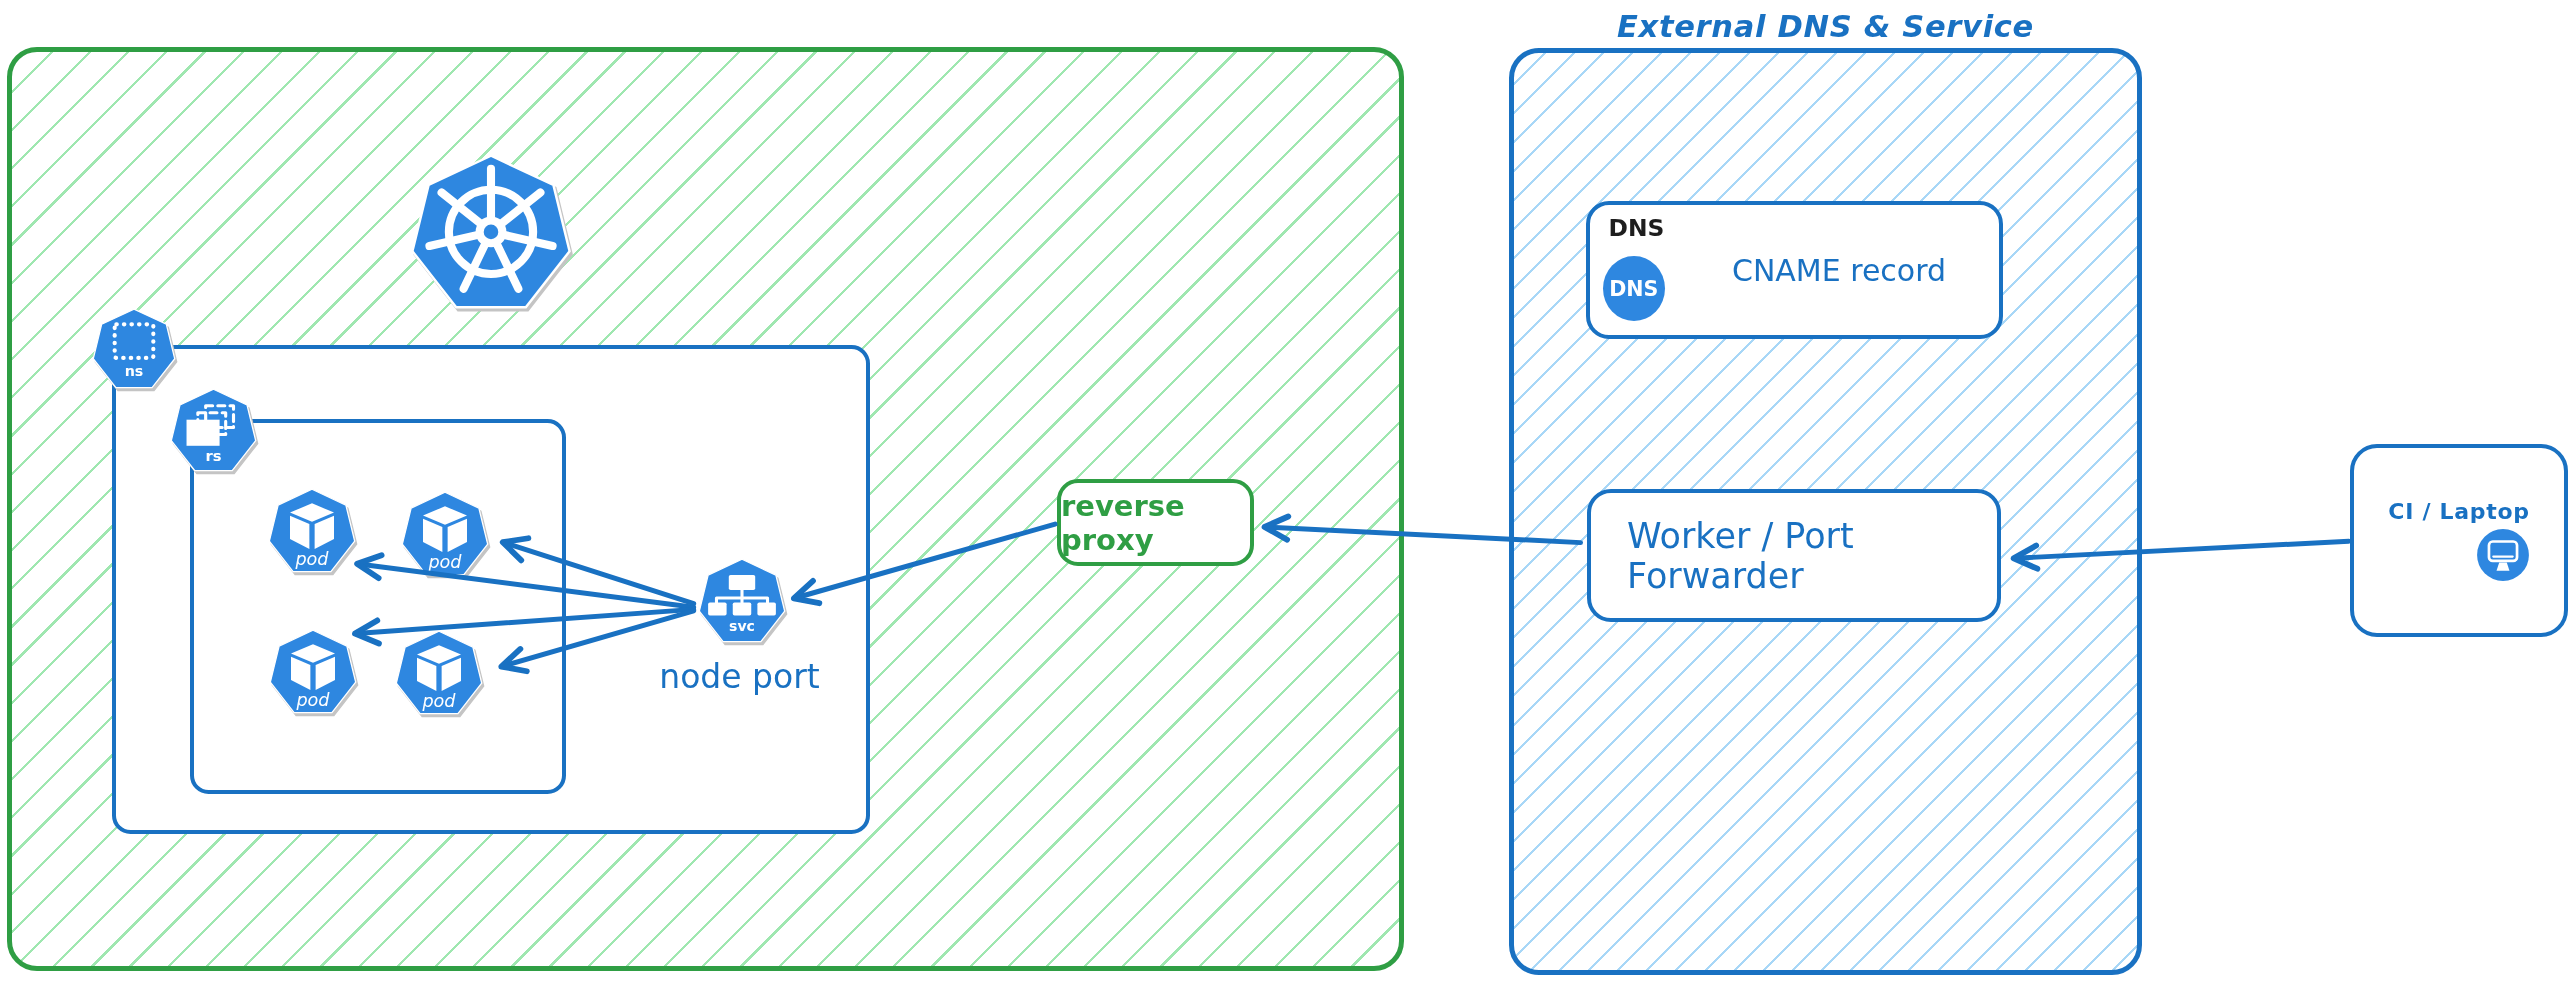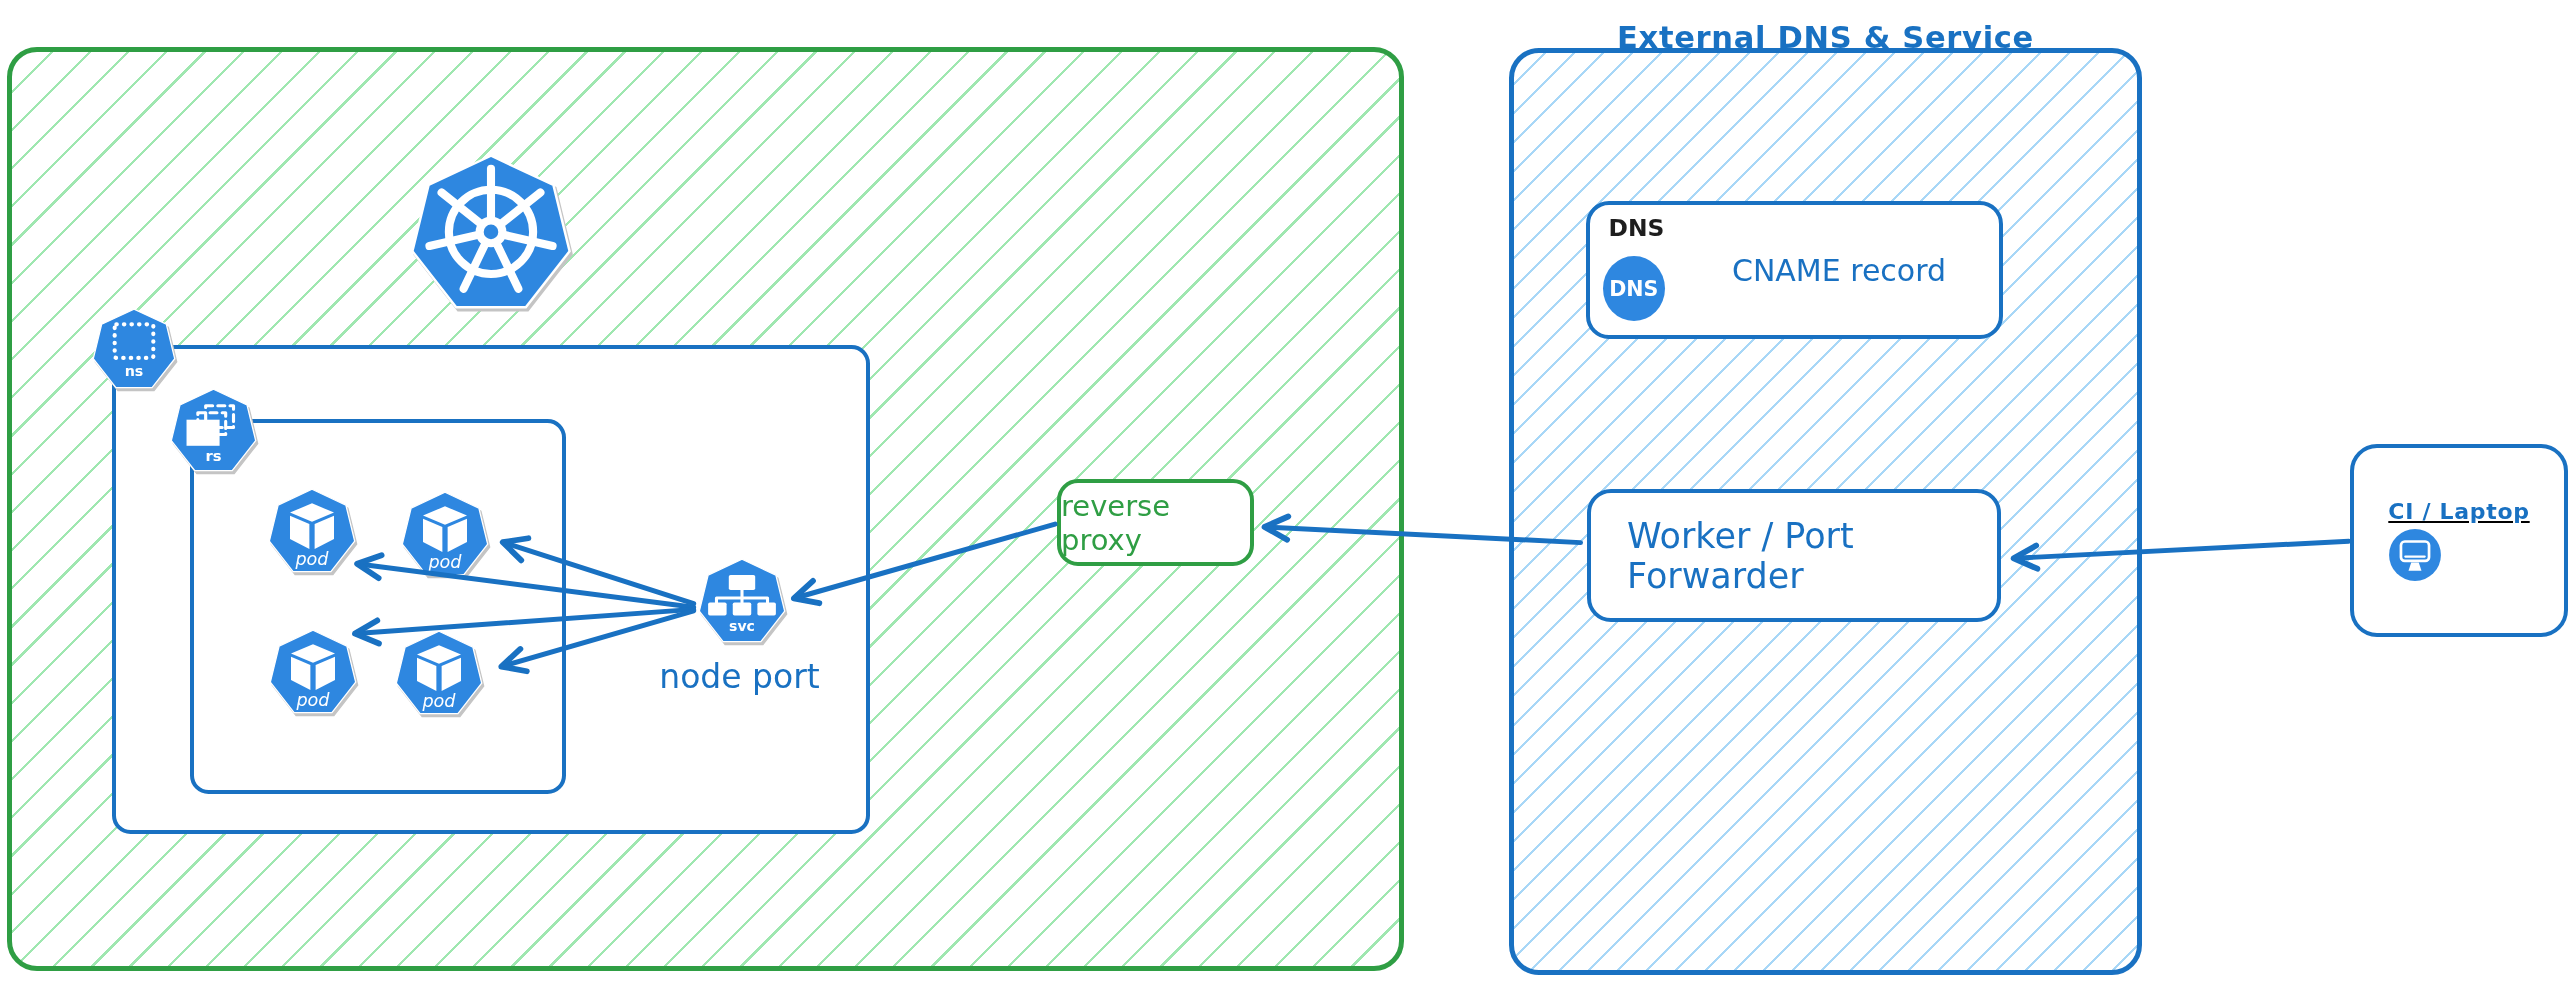--- a/index.html
+++ b/index.html
@@ -44,21 +44,21 @@
   .dns-header{position:absolute;left:18.5px;top:8.5px;color:var(--text-black);font-size:23.4px;font-weight:bold;}
   .dns-badge{
     position:absolute;left:12.8px;top:51px;width:62px;height:65px;border-radius:50%;
     background:var(--icon-blue);color:#fff;display:flex;align-items:center;justify-content:center;
     font-size:20.6px;font-weight:bold;
   }
   .dns-record{position:absolute;left:114px;top:0;width:270px;height:100%;
     display:flex;align-items:center;justify-content:center;color:var(--blue);font-size:30px;}
   .label{position:absolute;text-align:center;color:var(--blue);}
   .nodeport{font-size:33px;width:227px;}
-  .ci-inner{display:flex;flex-direction:column;align-items:flex-start;gap:4.3px;text-decoration:underline;}
+  .ci-inner{display:flex;flex-direction:column;align-items:flex-end;gap:4.3px;}
   .ci-label{color:var(--blue);font-size:22px;font-weight:bold;letter-spacing:0.7px;}
   
   .hept-icon{position:absolute;filter:drop-shadow(2.8px 3.6px 0 #c4c4c4);overflow:visible;}
   .hept{fill:var(--icon-blue);stroke:#fff;stroke-width:1.5;}
   .wht{fill:#fff;}
   .wline{fill:none;stroke:#fff;stroke-linecap:round;stroke-linejoin:round;}
   .icn-txt{fill:#fff;text-anchor:middle;font-family:"DejaVu Sans","Liberation Sans",sans-serif;}
   
   .arrows{position:absolute;left:0;top:0;pointer-events:none;}
   .arrow{stroke:var(--blue);stroke-width:7;stroke-linecap:round;fill:none;}
@@ -139,25 +139,25 @@
     <rect x="35" y="20" width="30" height="17" rx="2" class="wht"></rect>
     <path d="M50,37 V46 M21,46 H79 M21,46 V51 M50,46 V51 M79,46 V51" class="wline" stroke-width="3.5"></path>
     <rect x="11.5" y="51" width="21" height="15" rx="2" class="wht"></rect>
     <rect x="39.5" y="51" width="21" height="15" rx="2" class="wht"></rect>
     <rect x="67.5" y="51" width="21" height="15" rx="2" class="wht"></rect>
     <text x="50" y="84" class="icn-txt" font-size="16" font-weight="bold">svc</text>
   </svg>
 
   <div class="label nodeport" style="left:626px;top:657px;text-align:center;">node port</div>
 
-  <div class="node rproxy" style="left:1057px;top:479px;width:197px;height:87px;">
+  <div class="node rproxy" style="left:1057px;top:479px;width:197px;height:87px;font-weight:bold;">
     <span>reverse proxy</span>
   </div>
 
-  <div class="frame-title blue abs" style="left:1509px;top:20px;width:633px;">External DNS &amp; Service</div>
+  <div class="frame-title blue abs" style="left:1509px;top:9px;width:633px;font-style:italic;">External DNS &amp; Service</div>
   <div class="frame blue" style="left:1509px;top:48px;width:633px;height:927px;"></div>
 
   <div class="dnsbox" style="left:1586px;top:201px;width:417px;height:138px;">
     <div class="dns-header">DNS</div>
     <div class="dns-badge">
       <span>DNS</span>
     </div>
     <div class="dns-record">CNAME record</div>
   </div>
 

